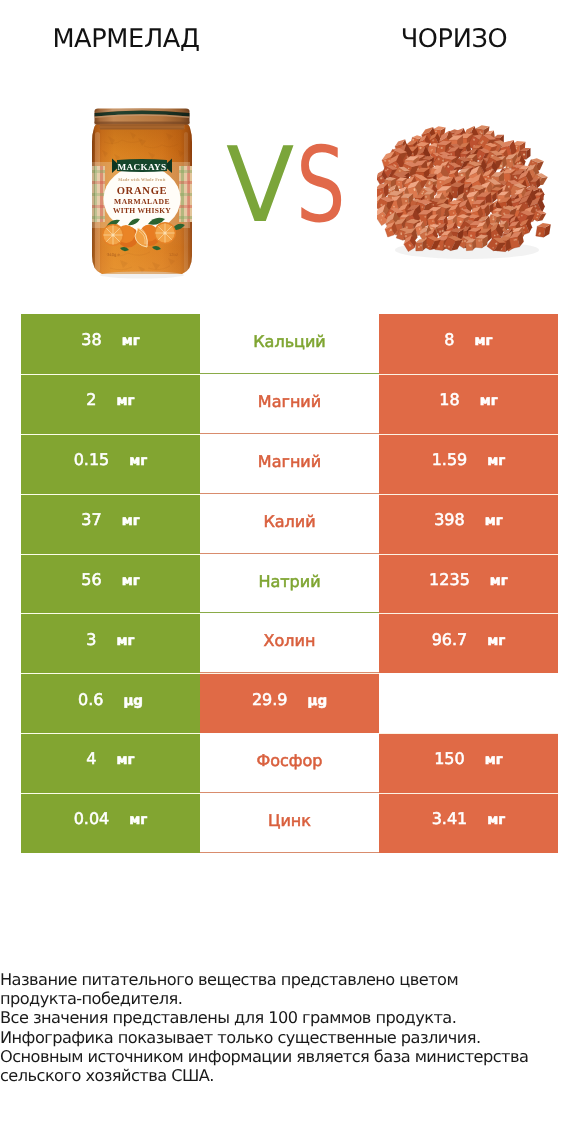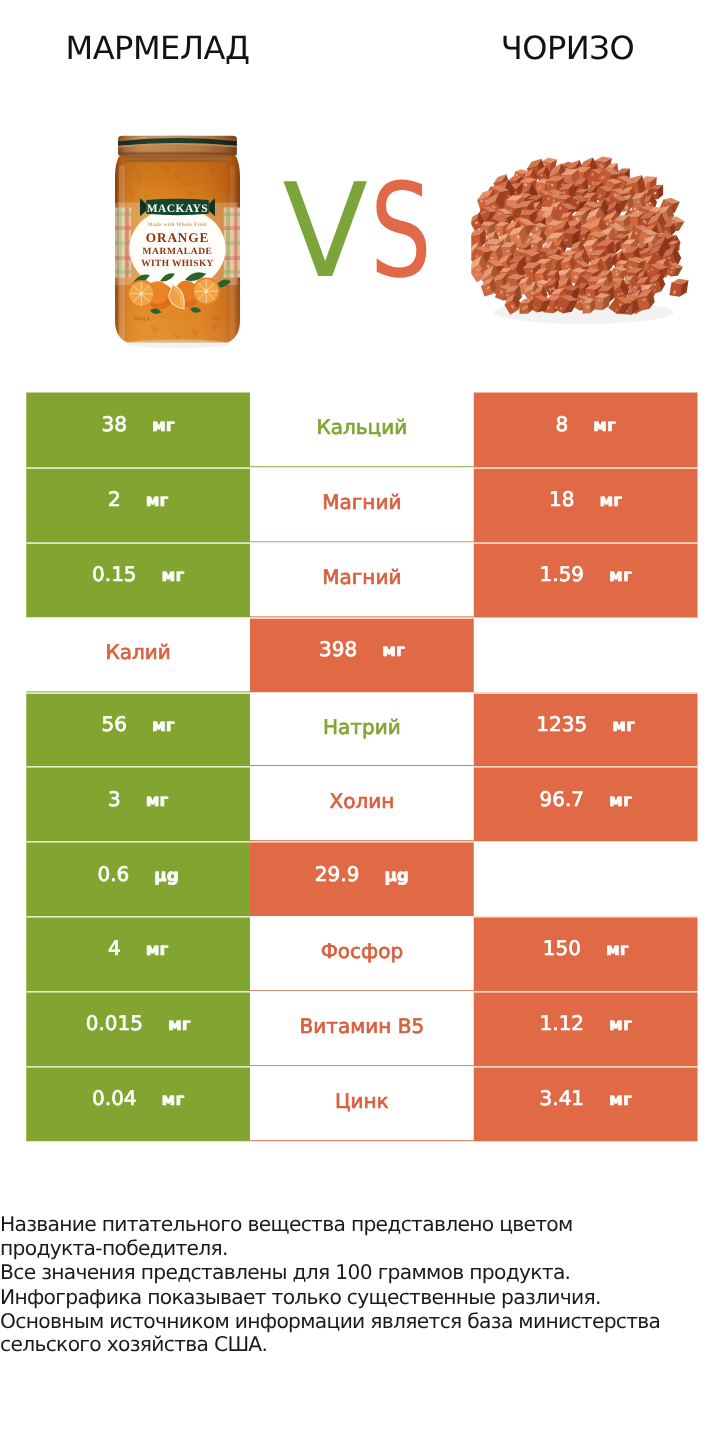--- a/index.html
+++ b/index.html
@@ -1805,20 +1805,23 @@
           <span class="val"><span class="num">0.15</span><span class="u">мг</span></span>
         </div>
         <div class="c c-mid mid-r">
           <span class="nutr win-r">Магний</span>
         </div>
         <div class="c c-right">
           <span class="val"><span class="num">1.59</span><span class="u">мг</span></span>
         </div>
       </div>
       <div class="row">
+        <div class="c c-left">
+          <span class="val"><span class="num">37</span><span class="u">мг</span></span>
+        </div>
         <div class="c c-mid mid-r">
           <span class="nutr win-r">Калий</span>
         </div>
         <div class="c c-right">
           <span class="val"><span class="num">398</span><span class="u">мг</span></span>
         </div>
       </div>
       <div class="row">
         <div class="c c-left">
           <span class="val"><span class="num">56</span><span class="u">мг</span></span>
@@ -1851,31 +1854,20 @@
       </div>
       <div class="row">
         <div class="c c-left">
           <span class="val"><span class="num">4</span><span class="u">мг</span></span>
         </div>
         <div class="c c-mid mid-r">
           <span class="nutr win-r">Фосфор</span>
         </div>
         <div class="c c-right">
           <span class="val"><span class="num">150</span><span class="u">мг</span></span>
-        </div>
-      </div>
-      <div class="row">
-        <div class="c c-left">
-          <span class="val"><span class="num">0.015</span><span class="u">мг</span></span>
-        </div>
-        <div class="c c-mid mid-r">
-          <span class="nutr win-r">Витамин B5</span>
-        </div>
-        <div class="c c-right">
-          <span class="val"><span class="num">1.12</span><span class="u">мг</span></span>
         </div>
       </div>
       <div class="row">
         <div class="c c-left">
           <span class="val"><span class="num">0.04</span><span class="u">мг</span></span>
         </div>
         <div class="c c-mid mid-r">
           <span class="nutr win-r">Цинк</span>
         </div>
         <div class="c c-right">

